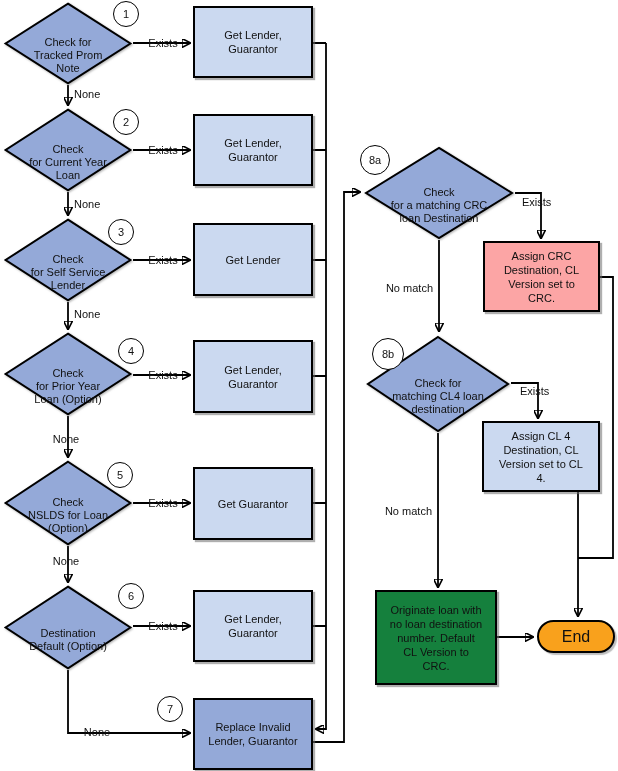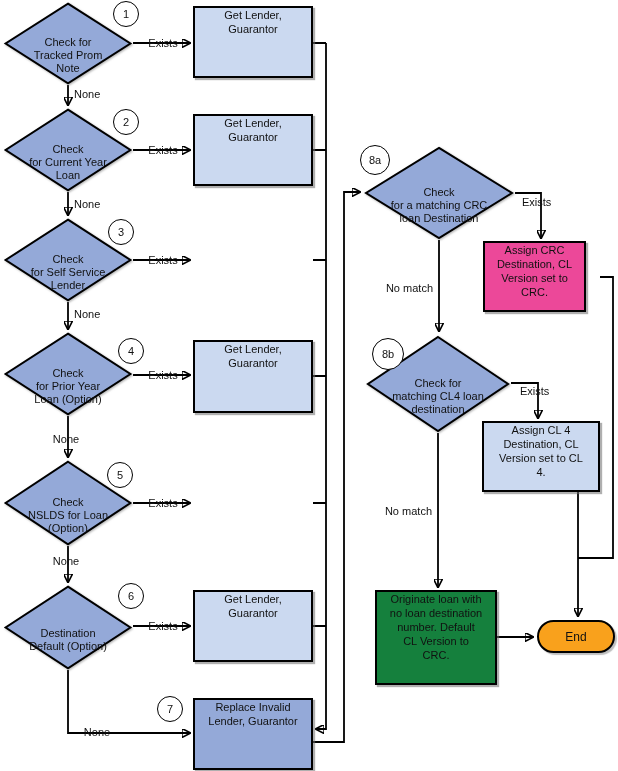--- a/index.html
+++ b/index.html
@@ -7,29 +7,29 @@
          font-family:"Liberation Sans", sans-serif;color:#111;}
   .wires{position:absolute;left:0;top:0;z-index:1;}
   .wires path{stroke:#000;stroke-width:1.8;fill:none;}
   .node{position:absolute;z-index:2;}
   .diamond{display:block;}
   .diamond svg{position:absolute;left:0;top:0;width:100%;height:100%;
                filter:drop-shadow(1.5px 1.5px 1px rgba(110,110,110,.55));}
   .dtext{position:absolute;left:0;top:12px;width:100%;height:100%;display:flex;
          align-items:center;justify-content:center;text-align:center;
          font-size:11px;line-height:13px;white-space:pre-line;z-index:2;}
-  .proc{background:#CBD9F0;border:2px solid #000;display:flex;
+  .proc{background:#CBD9F0;border:2px solid #000;display:flex;align-items:center;
         justify-content:center;text-align:center;font-size:11px;line-height:14px;
         box-sizing:border-box;box-shadow:2px 2px 1px rgba(110,110,110,.55);}
   .ptext{white-space:pre-line;padding:0 2px;}
   .badge{width:26px;height:26px;border:1.6px solid #000;border-radius:50%;
          background:#fff;display:flex;align-items:center;justify-content:center;
          font-size:11px;box-sizing:border-box;z-index:3;}
   .endnode{background:#F9A11C;border:2px solid #000;border-radius:17px;
-           display:flex;align-items:center;justify-content:center;font-size:12px;
+           display:flex;align-items:center;justify-content:center;font-size:16px;
            box-sizing:border-box;box-shadow:2px 2px 1px rgba(110,110,110,.45);}
   .elabel{position:absolute;font-size:11px;white-space:nowrap;z-index:3;}
   .center{transform:translate(-50%,-50%);}
   .rightanchor{transform:translate(-100%,-50%);}
 </style>
 </head>
 <body>
 
 <div class="stage">
 
@@ -128,33 +128,39 @@
   </div>
 
   <div class="node proc" style="left: 193px; top: 6px; width: 120px; height: 72px; background: rgb(203, 217, 240);">
       <span class="ptext">Get Lender,
 Guarantor</span>
     </div>
   <div class="node proc" style="left: 193px; top: 114px; width: 120px; height: 72px; background: rgb(203, 217, 240);">
       <span class="ptext">Get Lender,
 Guarantor</span>
     </div>
+  <div class="node proc" style="left: 193px; top: 223px; width: 120px; height: 73px; background: rgb(203, 217, 240);">
+      <span class="ptext">Get Lender</span>
+    </div>
   <div class="node proc" style="left: 193px; top: 340px; width: 120px; height: 73px; background: rgb(203, 217, 240);">
       <span class="ptext">Get Lender,
 Guarantor</span>
+    </div>
+  <div class="node proc" style="left: 193px; top: 467px; width: 120px; height: 73px; background: rgb(203, 217, 240);">
+      <span class="ptext">Get Guarantor</span>
     </div>
   <div class="node proc" style="left: 193px; top: 590px; width: 120px; height: 72px; background: rgb(203, 217, 240);">
       <span class="ptext">Get Lender,
 Guarantor</span>
     </div>
   <div class="node proc" style="left: 193px; top: 698px; width: 120px; height: 72px; background: rgb(148, 169, 216);">
       <span class="ptext">Replace Invalid
 Lender, Guarantor</span>
     </div>
-  <div class="node proc" style="left: 483px; top: 241px; width: 103px; height: 71px; background: #ec4899;">
+  <div class="node proc" style="left: 483px; top: 241px; width: 117px; height: 71px; background: #fca5a5;">
       <span class="ptext">Assign CRC
 Destination, CL
 Version set to
 CRC.</span>
     </div>
   <div class="node proc" style="left: 482px; top: 421px; width: 118px; height: 71px; background: rgb(203, 217, 240);">
       <span class="ptext">Assign CL  4
 Destination, CL
 Version set to CL
 4.</span>

